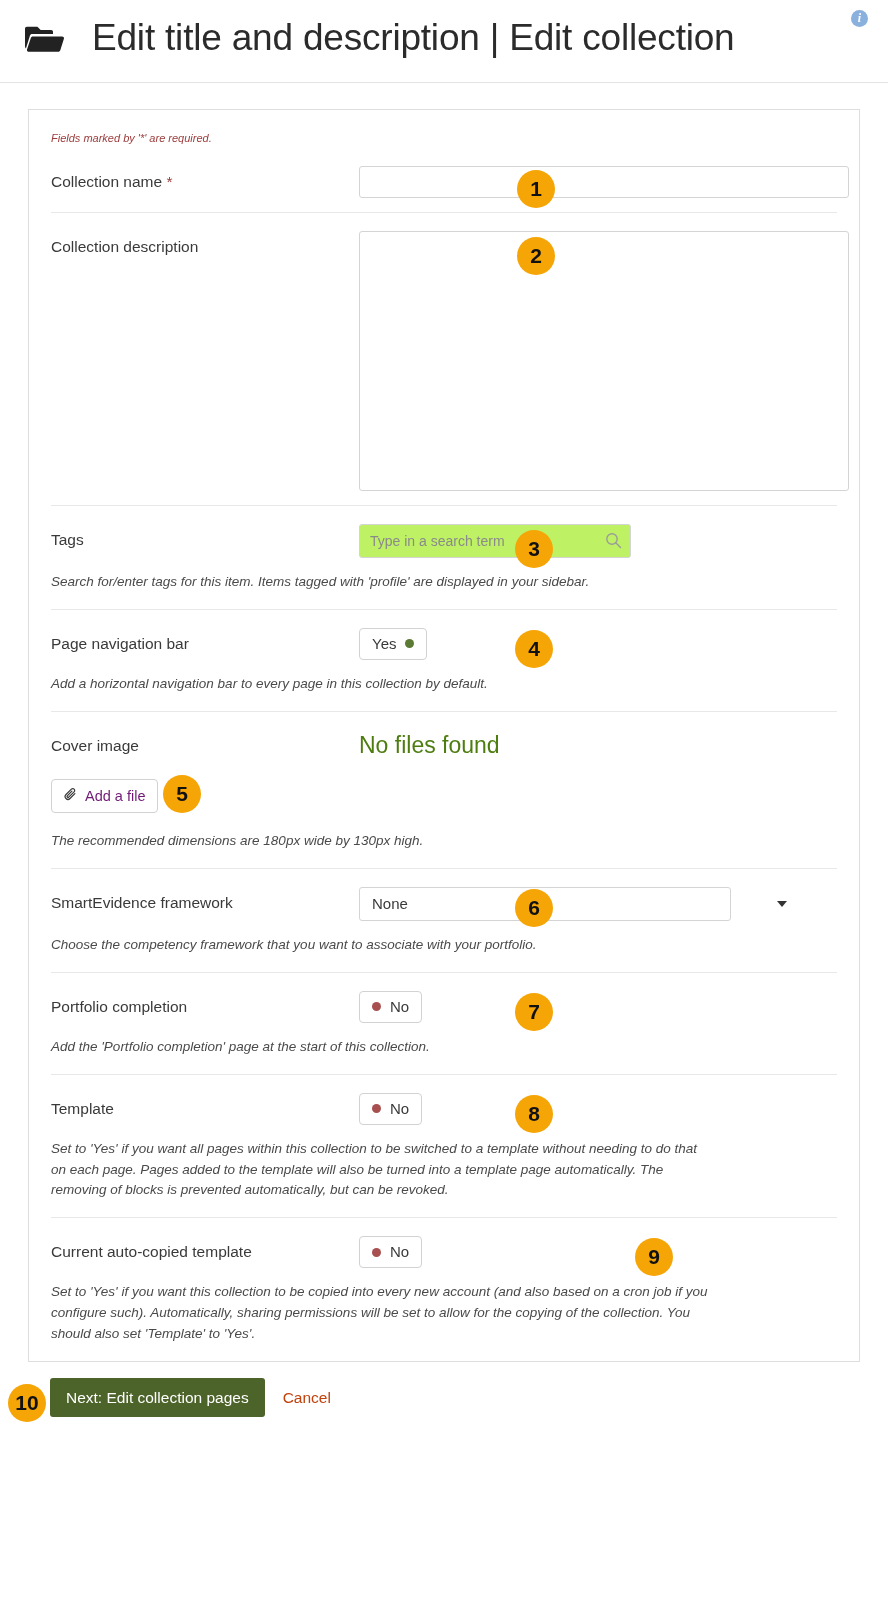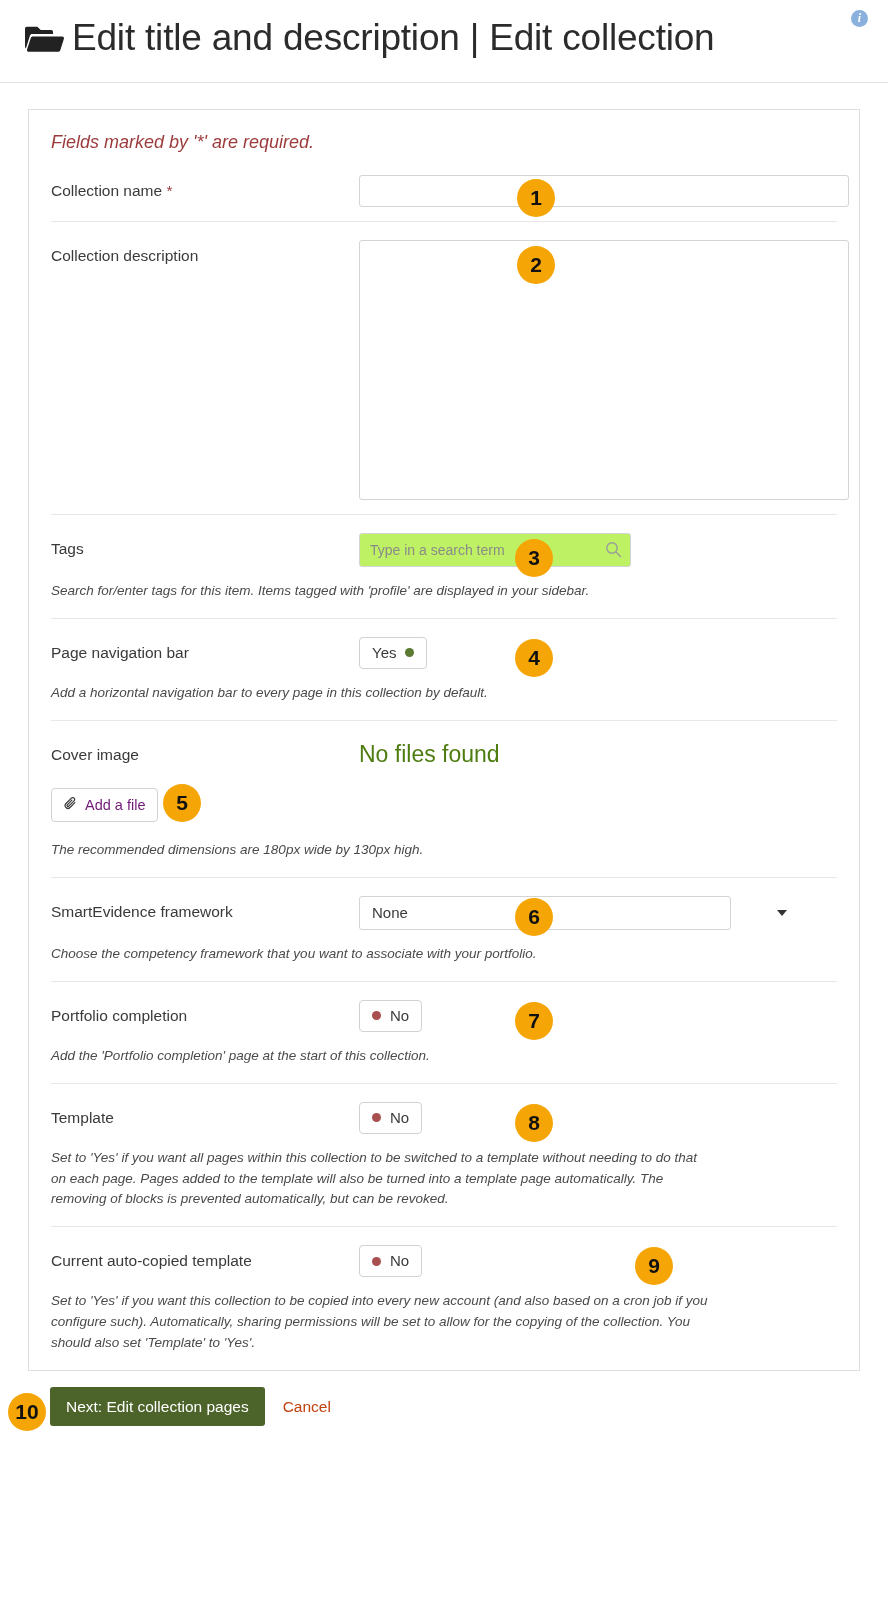--- a/index.html
+++ b/index.html
@@ -21,21 +21,21 @@
     box-sizing: border-box;
   }
 
   
   .page-header {
     position: relative;
     padding: 8px 24px 14px 24px;
     border-bottom: 1px solid #e3e3e3;
     display: flex;
     align-items: center;
-    gap: 8px;
+    gap: 28px;
     min-height: 60px;
   }
   .folder-icon {
     flex: 0 0 auto;
     display: block;
     color: #222;
     margin-top: 6px;
   }
   .page-title {
     font-size: 37px;
@@ -73,21 +73,21 @@
   
   .form-card {
     margin: 26px 28px 0 28px;
     border: 1px solid #dedede;
     background: #fff;
     padding: 0 22px 0 22px;
     box-sizing: border-box;
   }
   .required-note {
     font-style: italic;
-    font-size: 18px;
+    font-size: 11px;
     color: #9c3b3b;
     padding: 22px 0 0 0;
     margin: 0 0 4px 0;
   }
 
   .field-row {
     border-bottom: 1px solid #e8e8e8;
     padding: 18px 0 14px 0;
     position: relative;
   }

